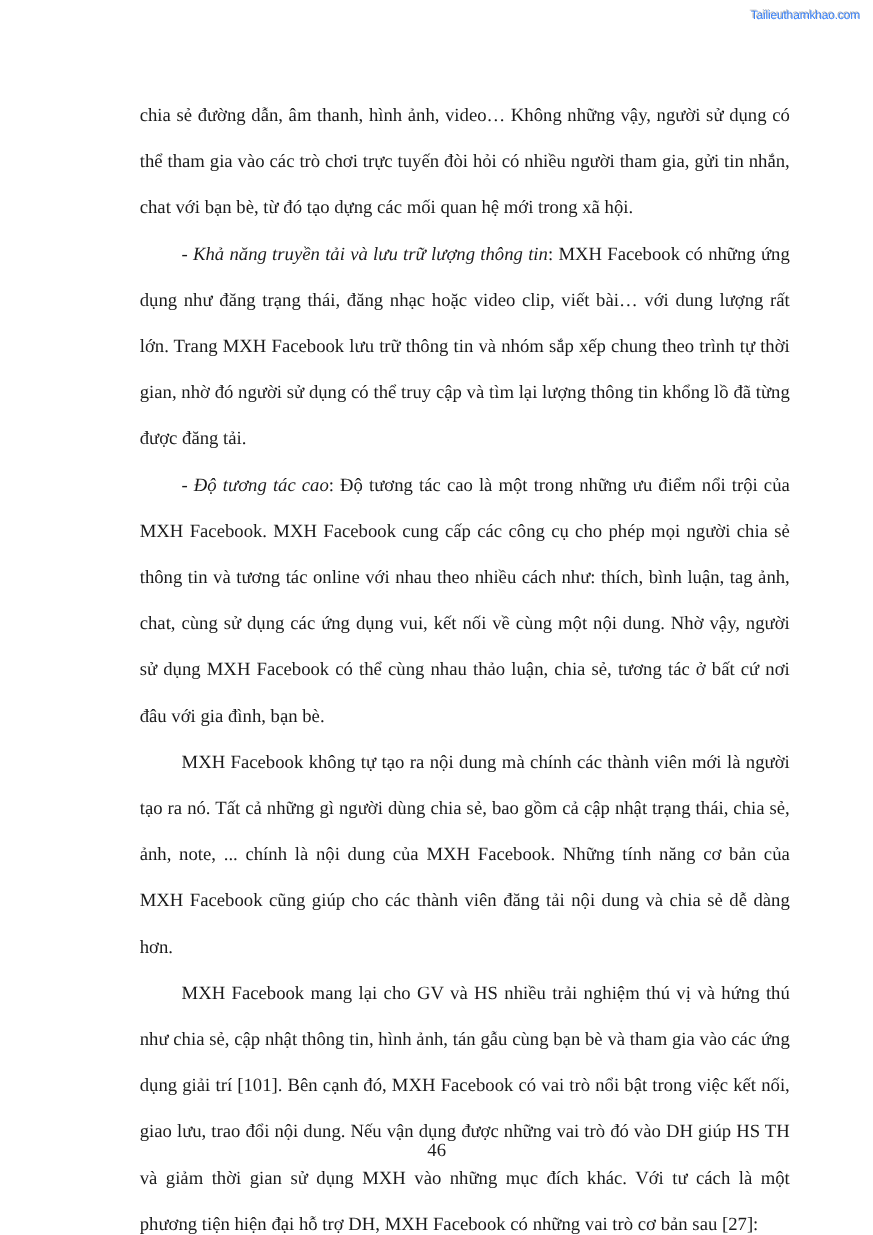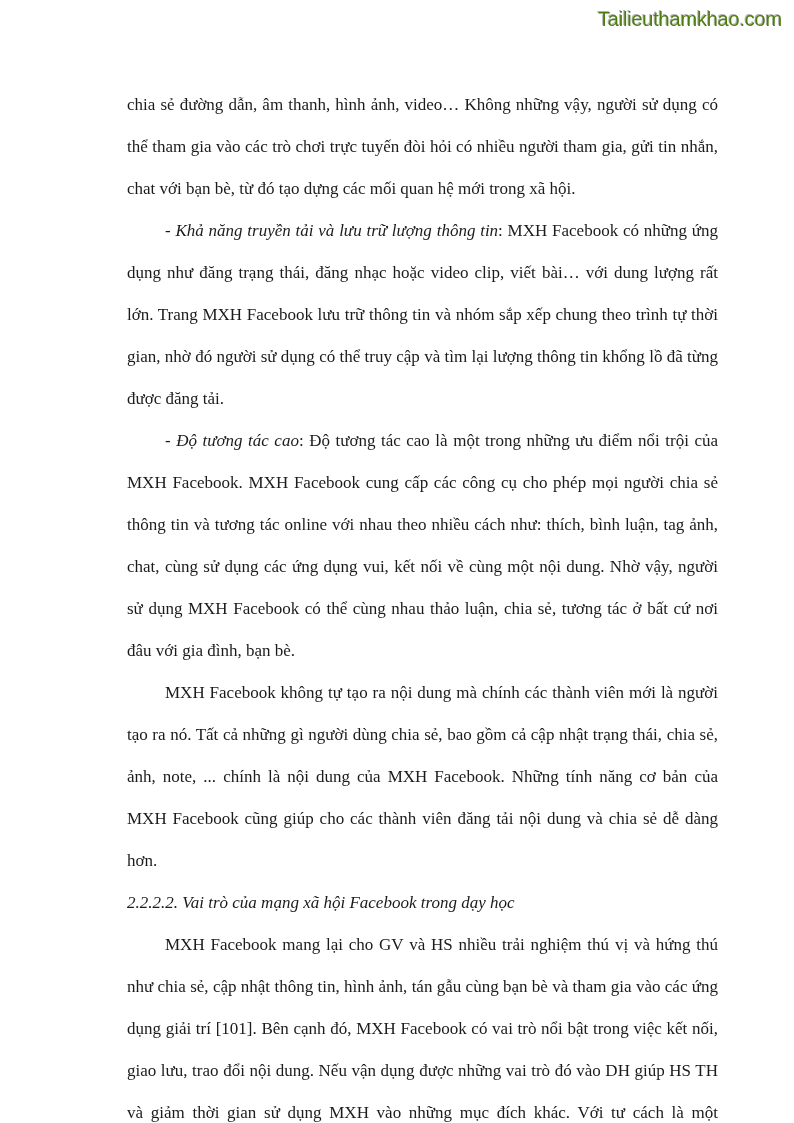--- a/index.html
+++ b/index.html
@@ -14,23 +14,23 @@
     background: #ffffff;
     overflow: hidden;
     font-family: "Liberation Serif", serif;
     color: #1b1b1b;
   }
   .watermark {
     position: absolute;
     top: 8px;
     right: 12px;
     font-family: "Liberation Sans", sans-serif;
-    font-size: 20px;
+    font-size: 11px;
     letter-spacing: -0.2px;
-    color: #4d7c0f;
+    color: #3b82f6;
     text-shadow: 1px 1px 0 #ffffff, -1px -1px 0 #b3b3b3;
     user-select: none;
   }
   .body-text {
     position: absolute;
     left: 127px;
     top: 84px;
     width: 591px;
     font-size: 17px;
     line-height: 42px;
@@ -71,20 +71,20 @@
 
     <p><span>chia sẻ đường dẫn, âm thanh, hình ảnh, video… Không những vậy, người sử dụng có thể tham gia vào các trò chơi trực tuyến đòi hỏi có nhiều người tham gia, gửi tin nhắn, chat với bạn bè, từ đó tạo dựng các mối quan hệ mới trong xã hội.</span></p>
 
 
     <p class="para-indent"><span>- </span><em class="lead">Khả năng truyền tải và lưu trữ lượng thông tin</em><span>: MXH Facebook có những ứng dụng như đăng trạng thái, đăng nhạc hoặc video clip, viết bài… với dung lượng rất lớn. Trang MXH Facebook lưu trữ thông tin và nhóm sắp xếp chung theo trình tự thời gian, nhờ đó người sử dụng có thể truy cập và tìm lại lượng thông tin khổng lồ đã từng được đăng tải.</span></p>
 
     <p class="para-indent"><span>- </span><em class="lead">Độ tương tác cao</em><span>: Độ tương tác cao là một trong những ưu điểm nổi trội của MXH Facebook. MXH Facebook cung cấp các công cụ cho phép mọi người chia sẻ thông tin và tương tác online với nhau theo nhiều cách như: thích, bình luận, tag ảnh, chat, cùng sử dụng các ứng dụng vui, kết nối về cùng một nội dung. Nhờ vậy, người sử dụng MXH Facebook có thể cùng nhau thảo luận, chia sẻ, tương tác ở bất cứ nơi đâu với gia đình, bạn bè.</span></p>
 
     <p class="para-indent"><span>MXH Facebook không tự tạo ra nội dung mà chính các thành viên mới là người tạo ra nó. Tất cả những gì người dùng chia sẻ, bao gồm cả cập nhật trạng thái, chia sẻ, ảnh, note, ... chính là nội dung của MXH Facebook. Những tính năng cơ bản của MXH Facebook cũng giúp cho các thành viên đăng tải nội dung và chia sẻ dễ dàng hơn.</span></p>
 
-    <p class="section-heading">2.2.2.2. Vai trò của mạng xã hội Facebook trong dạy học</p>
 
     <p class="para-indent"><span>MXH Facebook mang lại cho GV và HS nhiều trải nghiệm thú vị và hứng thú như chia sẻ, cập nhật thông tin, hình ảnh, tán gẫu cùng bạn bè và tham gia vào các ứng dụng giải trí [101]. Bên cạnh đó, MXH Facebook có vai trò nổi bật trong việc kết nối, giao lưu, trao đổi nội dung. Nếu vận dụng được những vai trò đó vào DH giúp HS TH và giảm thời gian sử dụng MXH vào những mục đích khác. Với tư cách là một phương tiện hiện đại hỗ trợ DH, MXH Facebook có những vai trò cơ bản sau [27]:</span></p>
 
   </div>
 
+  <div class="page-number">46</div>
 
 </div>
 
 </body></html>

